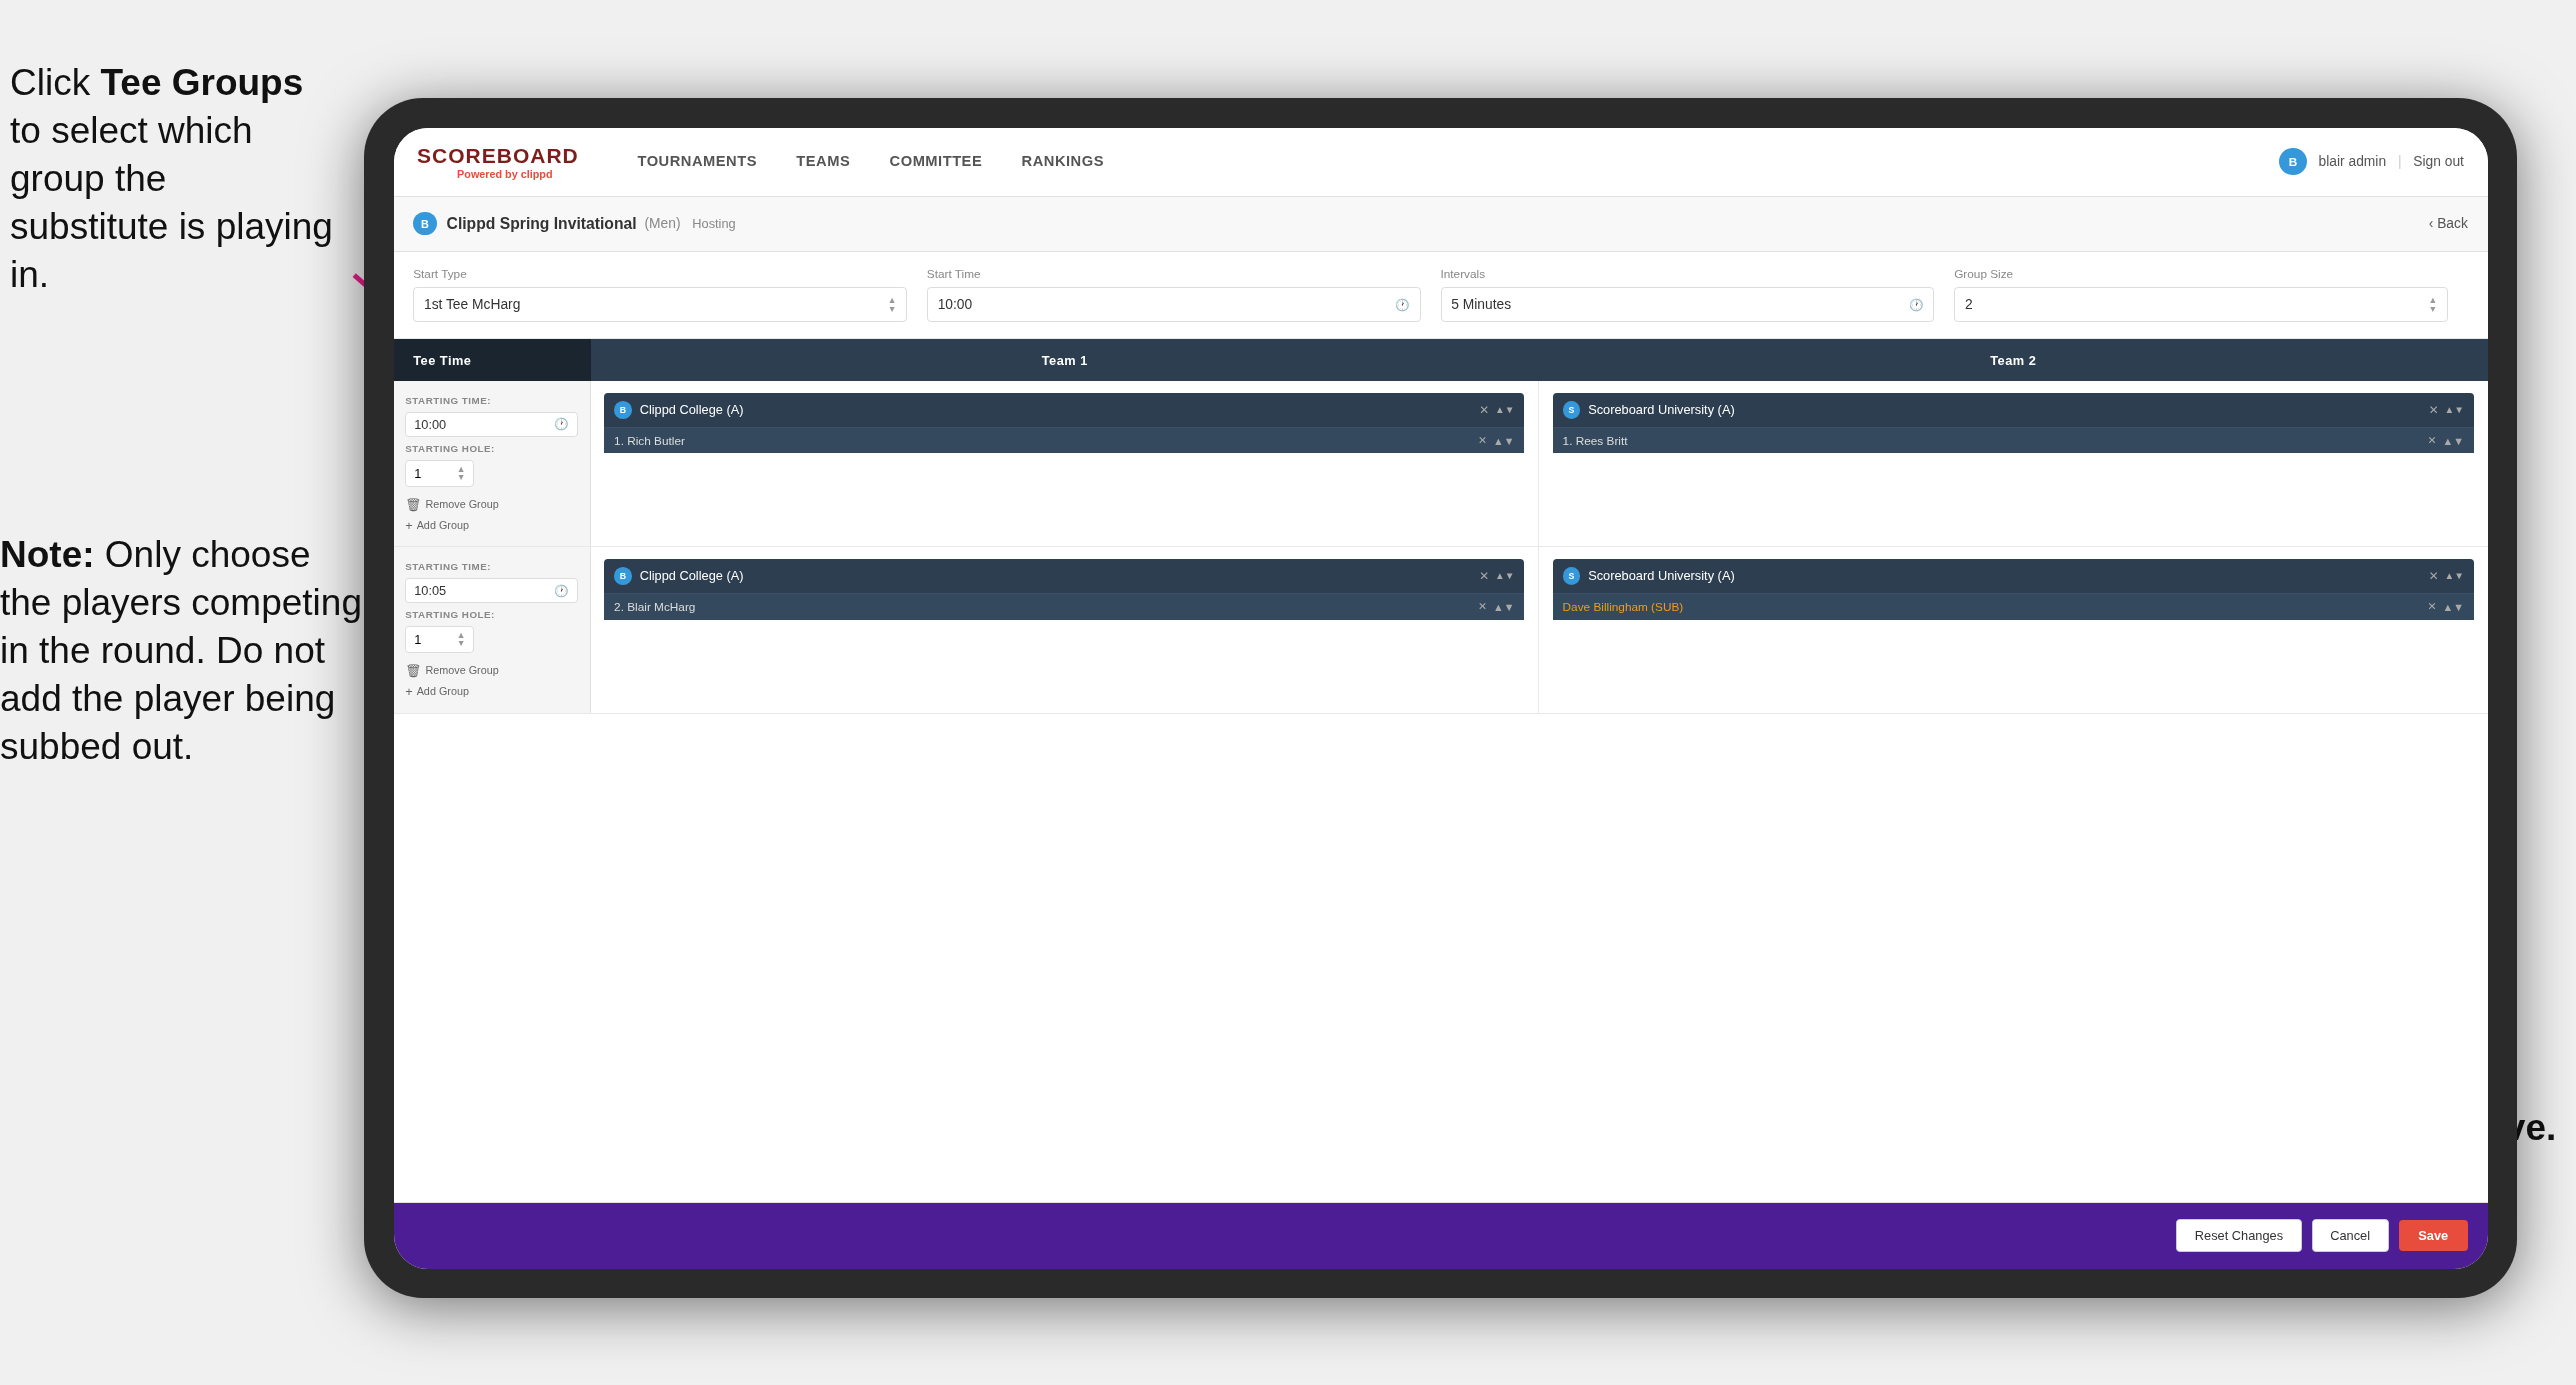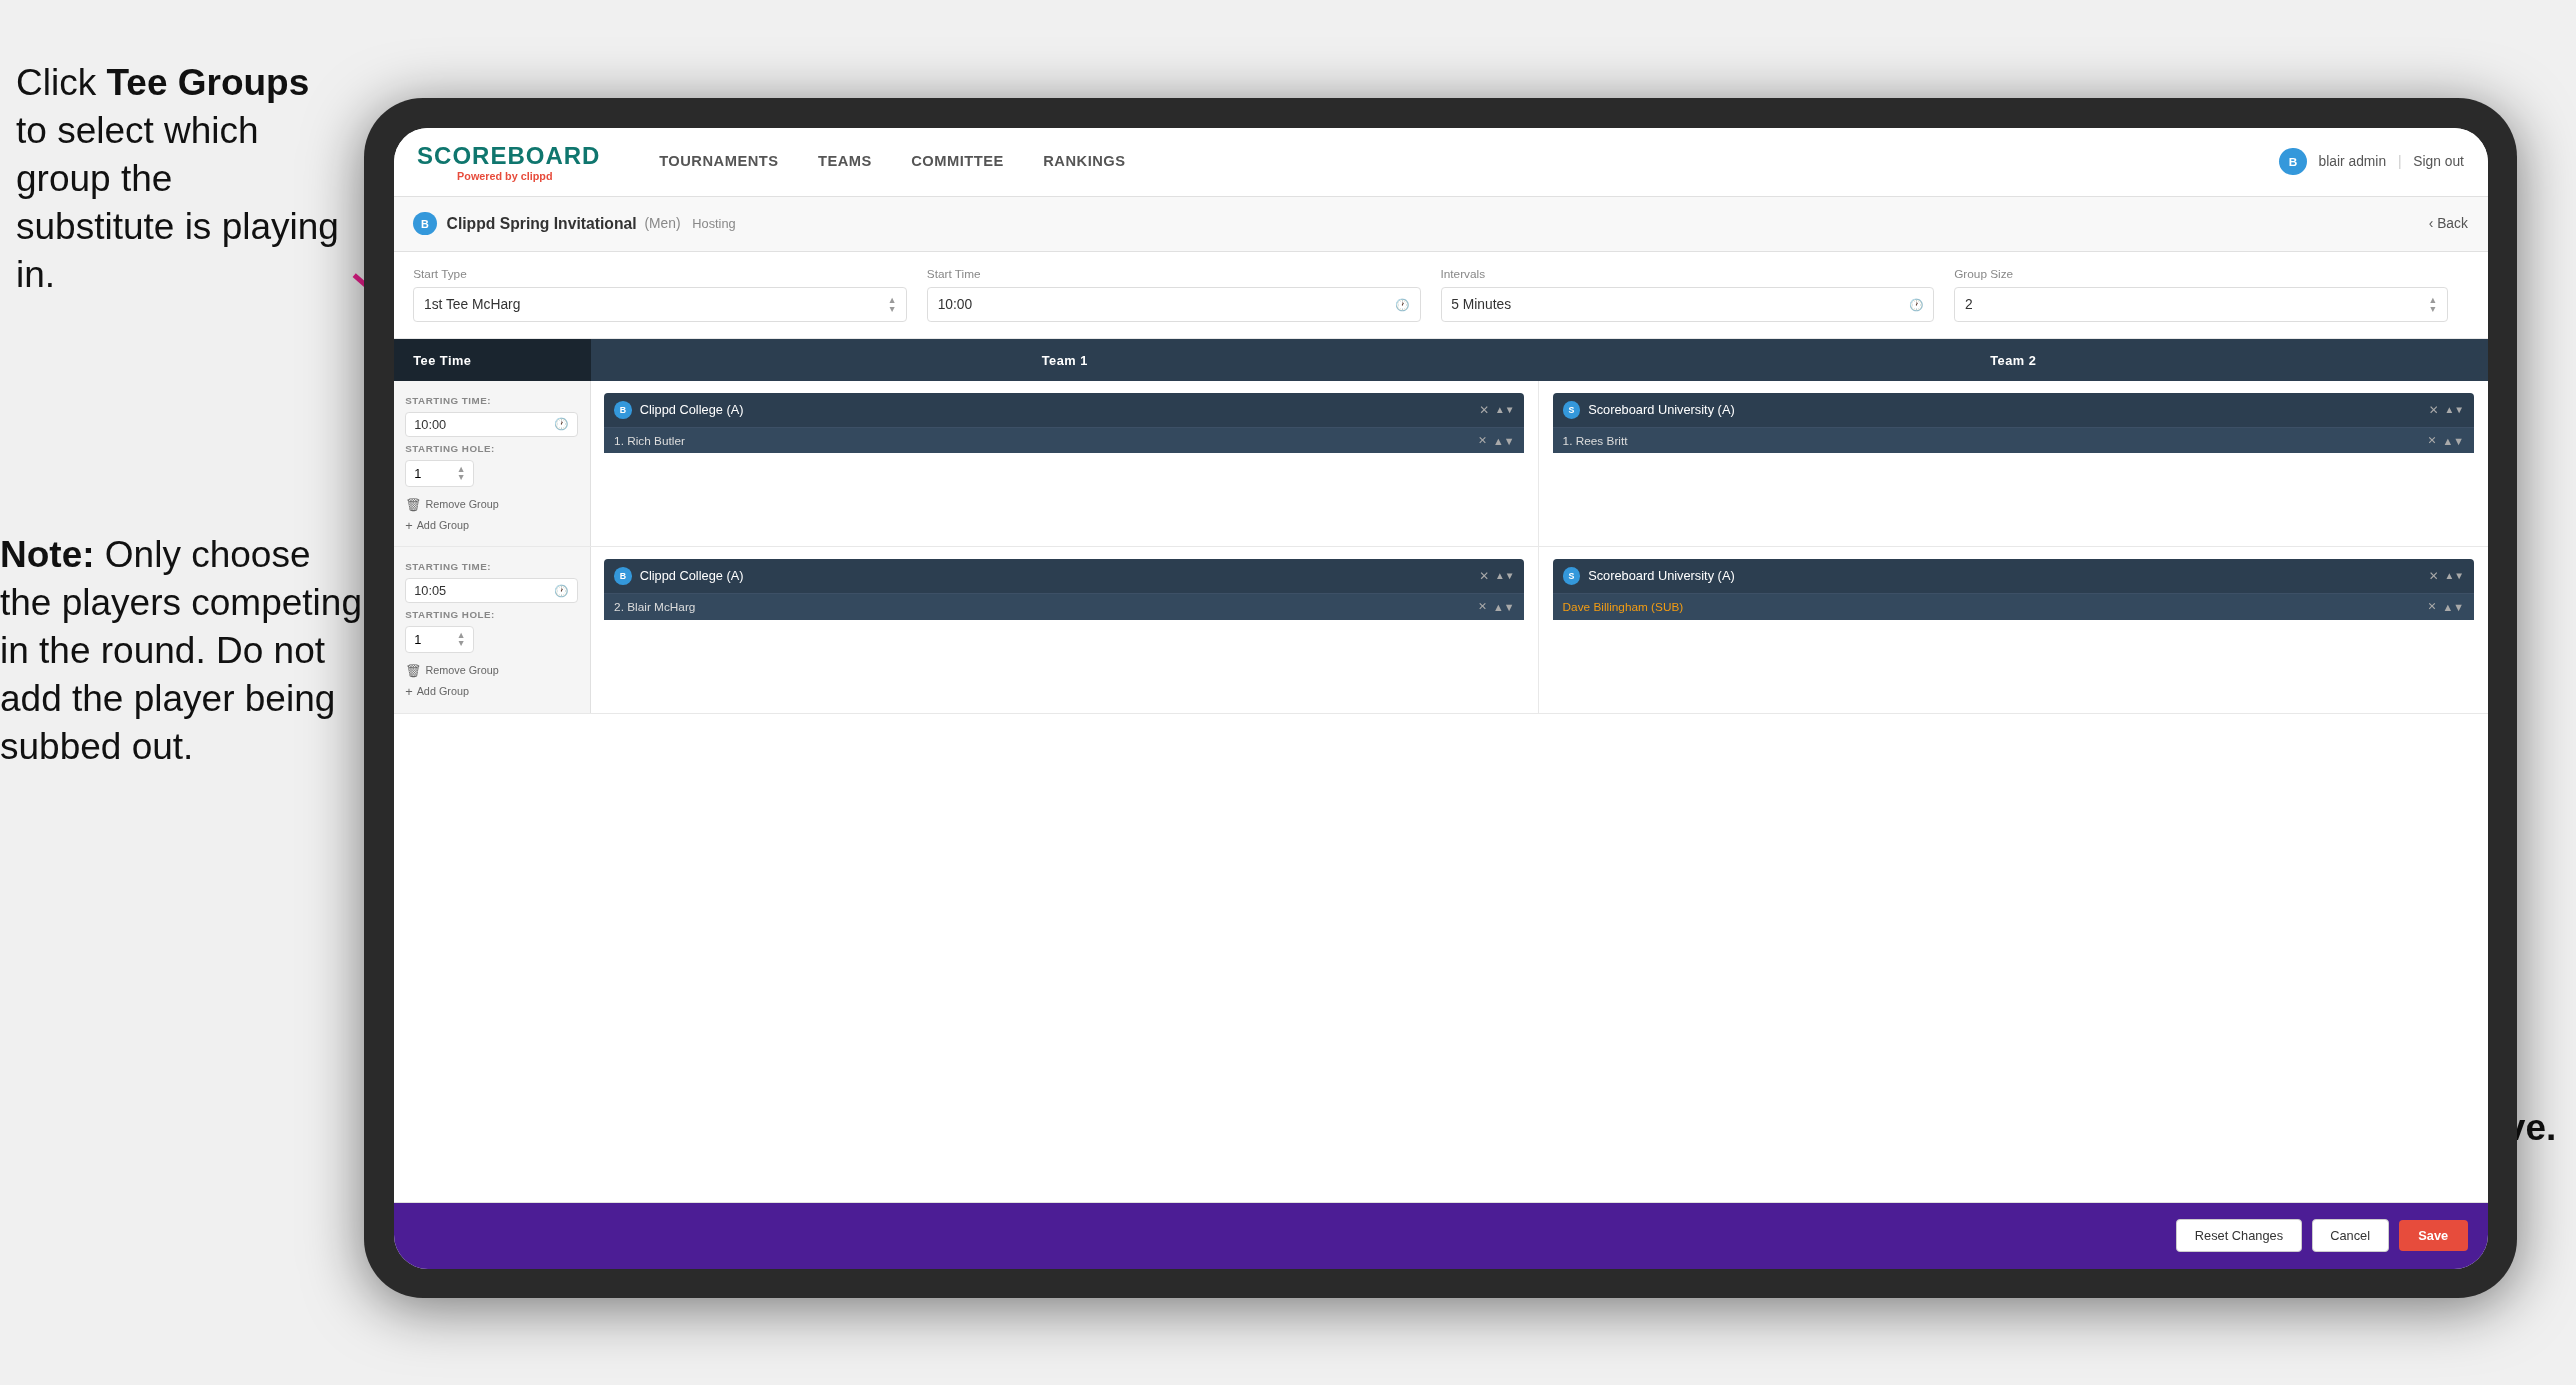--- a/index.html
+++ b/index.html
@@ -8,21 +8,21 @@
       font-family: -apple-system, BlinkMacSystemFont, 'Segoe UI', Arial, sans-serif;
       width: 2576px;
       height: 1385px;
       overflow: hidden;
       position: relative;
     }
 
     
     .instruction-text {
       position: absolute;
-      left: 16px;
+      left: 10px;
       top: 59px;
       width: 324px;
       font-size: 37px;
       line-height: 1.3;
       color: #111;
     }
     .instruction-text b { font-weight: 800; }
 
     .note-text {
       position: absolute;
@@ -88,23 +88,23 @@
       border-bottom: 1px solid #e0e0e0;
       flex-shrink: 0;
     }
 
     .scoreboard-logo {
       display: flex;
       flex-direction: column;
       margin-right: 39px;
     }
     .logo-main {
-      font-size: 24px;
+      font-size: 21px;
       font-weight: 900;
-      color: #0f766e;
+      color: #7f1d1d;
       letter-spacing: 1px;
     }
     .logo-sub {
       font-size: 10.8px;
       color: #888;
       padding-left: 40px;
     }
     .logo-sub span {
       color: #e74c3c;
       font-weight: 700;

